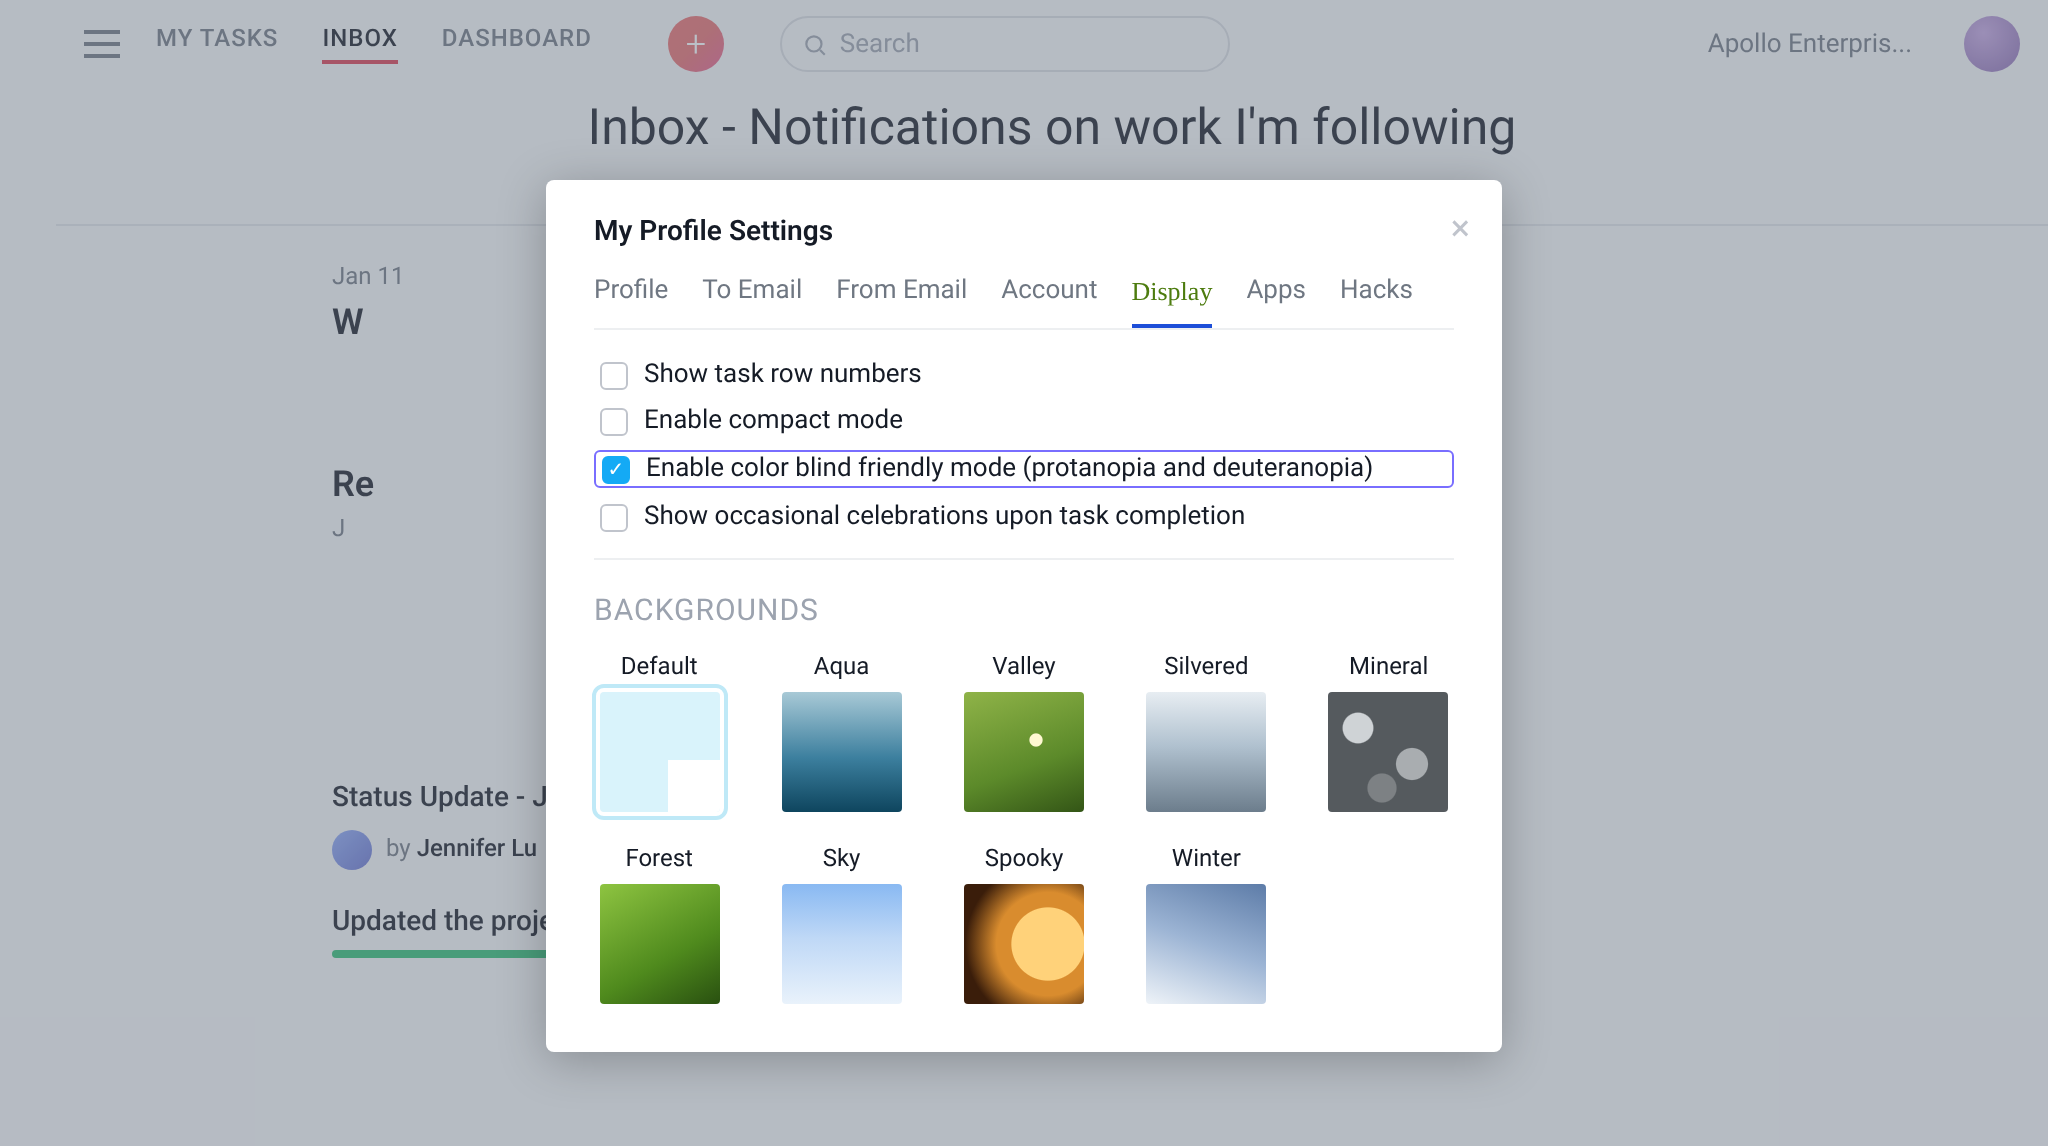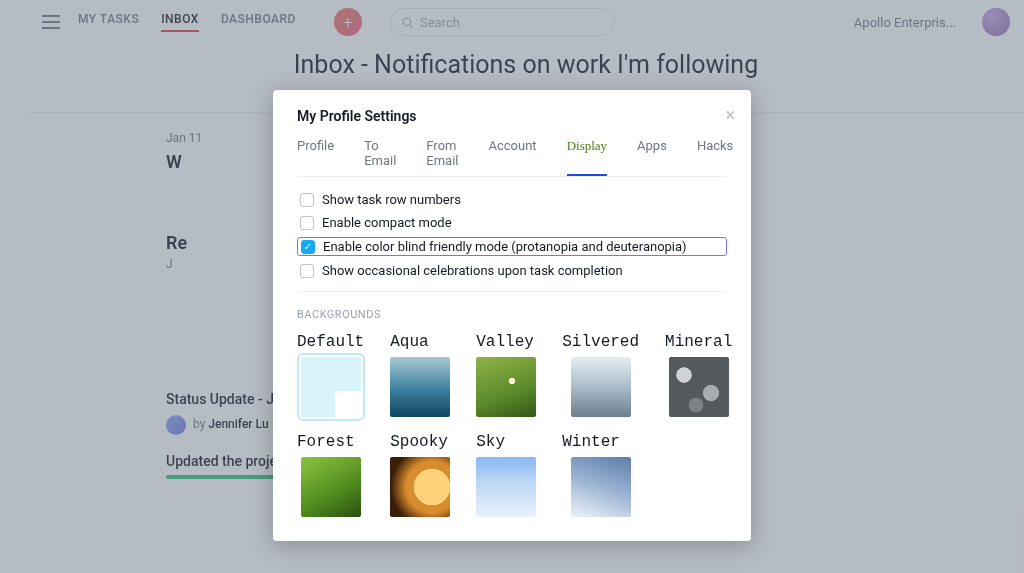--- a/index.html
+++ b/index.html
@@ -104,21 +104,21 @@
     padding:18px 24px 24px 24px;
   }
   .modal h1 {
     font-size:14px; font-weight:600; color:#151b26;
   }
   .modal .close {
     position:absolute; top:14px; right:16px;
     color:#c0c4cc; font-size:18px; cursor:pointer;
   }
   .mtabs {
-    display:flex; gap:30px;
+    display:flex; gap:17px;
     font-size:13px; color:#6f7782;
     margin-top:14px;
     border-bottom:1px solid #edeff1;
   }
   .mtab { padding-bottom:8px; cursor:pointer;}
   .mtab.active { color:#4d7c0f; border-bottom:2px solid #1d4ed8; font-weight:500;font-family:Liberation Serif, serif;}
   .checks { margin-top:14px; border-bottom:1px solid #edeff1; padding-bottom:6px;}
   .chk {
     display:flex; align-items:center; gap:8px;
     font-size:13px; color:#151b26; margin-bottom:6px;
@@ -127,30 +127,30 @@
   .chk.highlight {
     border:1px solid #796eff;
   }
   .box {
     width:14px; height:14px; border:1px solid #c0c4cc; border-radius:3px;
     display:flex; align-items:center; justify-content:center;
     font-size:10px; color:#fff;
   }
   .box.checked { background:#14aaf5; border-color:#14aaf5;}
   .section-label {
-    font-size:11px; letter-spacing:.5px; color:#9ca3af;
+    font-size:15px; letter-spacing:.5px; color:#9ca3af;
     text-transform:uppercase; margin-top:16px;
   }
   .bg-grid {
     display:grid;
     grid-template-columns: repeat(5, 1fr);
     gap:16px 26px;
     margin-top:12px;
   }
-  .bg-item { text-align:left; font-size:16px; color:#151b26;font-family:Liberation Mono, monospace;}
+  .bg-item { text-align:center; font-size:12px; color:#151b26;}
   .bg-item.sel .swatch-wrap { outline:2px solid #bfe9f7; outline-offset:2px; }
   .swatch-wrap {
     width:60px; height:60px; margin:6px auto 0 auto;
     border-radius:2px; overflow:hidden;
     display:block;
   }
   
   .sw-default { background:#d9f3fb; position:relative;}
   .sw-default::after{content:"";position:absolute;right:0;bottom:0;width:26px;height:26px;background:#fff;}
   .sw-aqua{background:linear-gradient(180deg,#a8c9d6 0%,#3c7f9e 55%,#0e455e 100%);}
@@ -283,25 +283,25 @@
     </div>
     <div class="bg-item">
       <span>Mineral</span>
       <span class="swatch-wrap sw-mineral"></span>
     </div>
     <div class="bg-item">
       <span>Forest</span>
       <span class="swatch-wrap sw-forest"></span>
     </div>
     <div class="bg-item">
+      <span>Sky</span>
+      <span class="swatch-wrap sw-sky"></span>
+    </div>
+    <div class="bg-item">
       <span>Spooky</span>
       <span class="swatch-wrap sw-spooky"></span>
     </div>
     <div class="bg-item">
-      <span>Sky</span>
-      <span class="swatch-wrap sw-sky"></span>
-    </div>
-    <div class="bg-item">
       <span>Winter</span>
       <span class="swatch-wrap sw-winter"></span>
     </div>
   </div>
 </div>
 
 </body></html>

